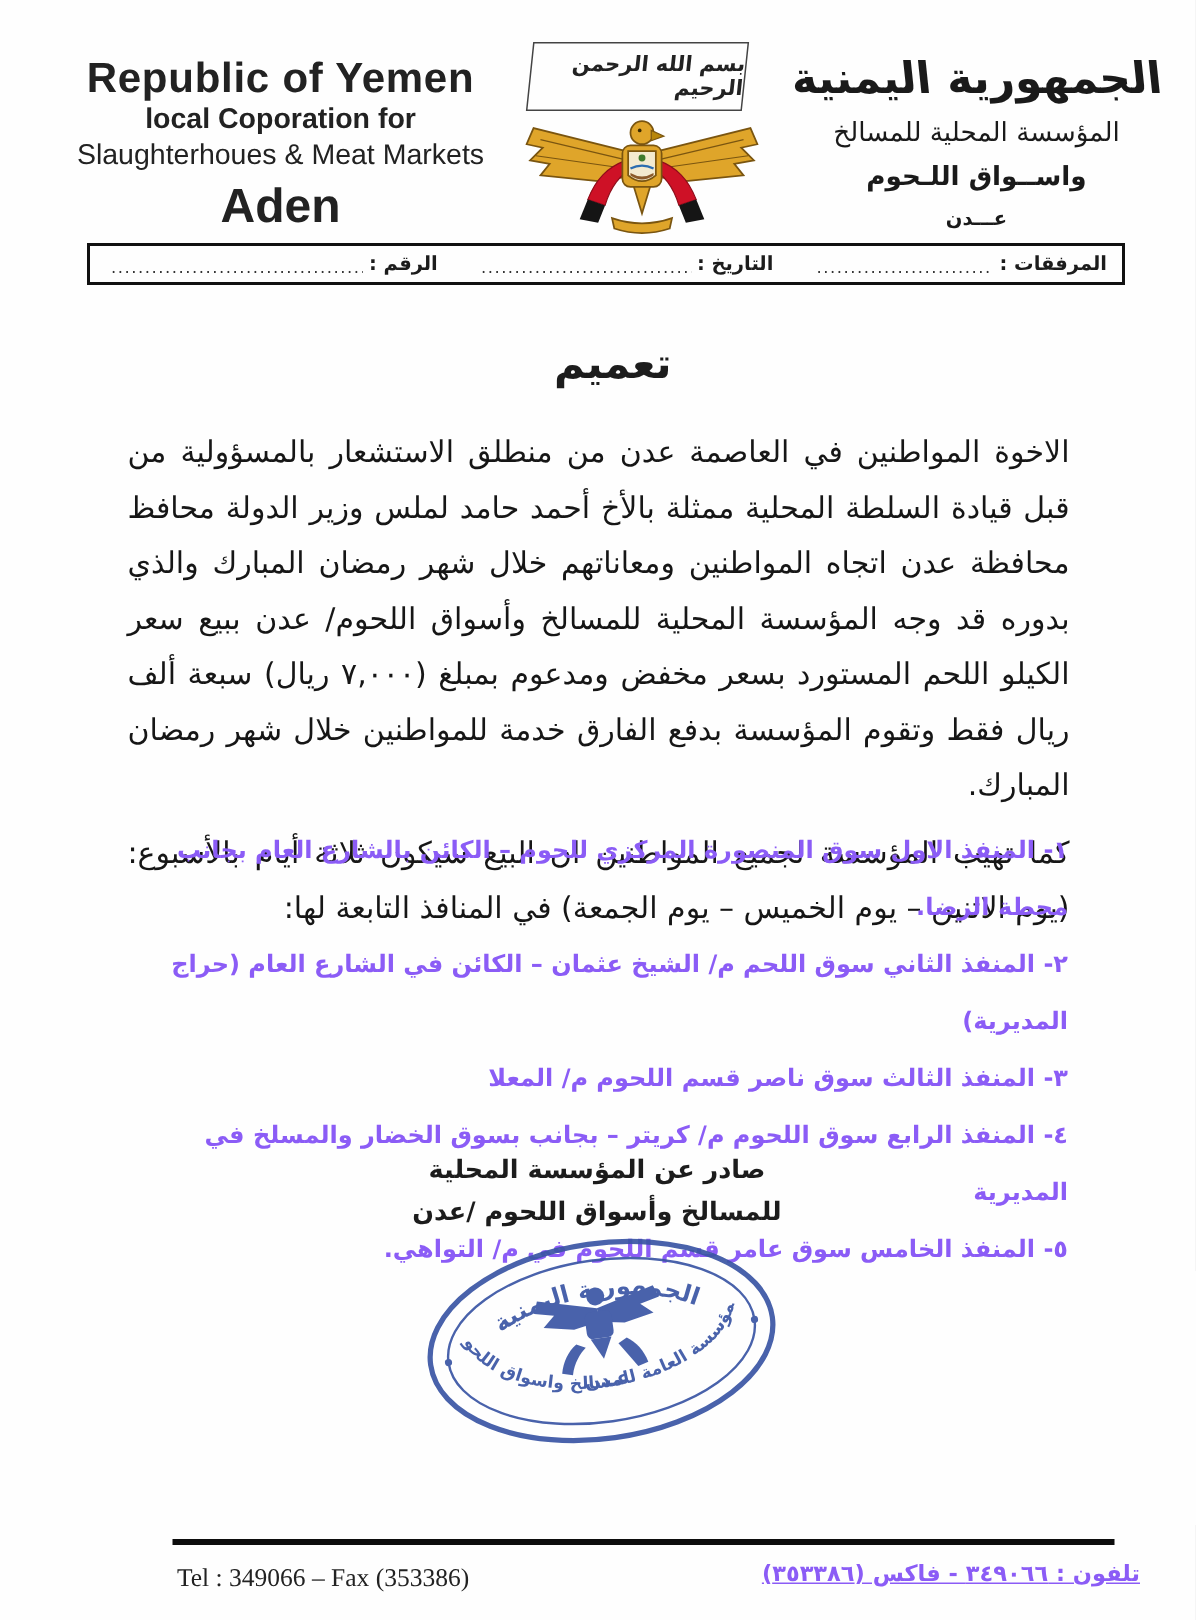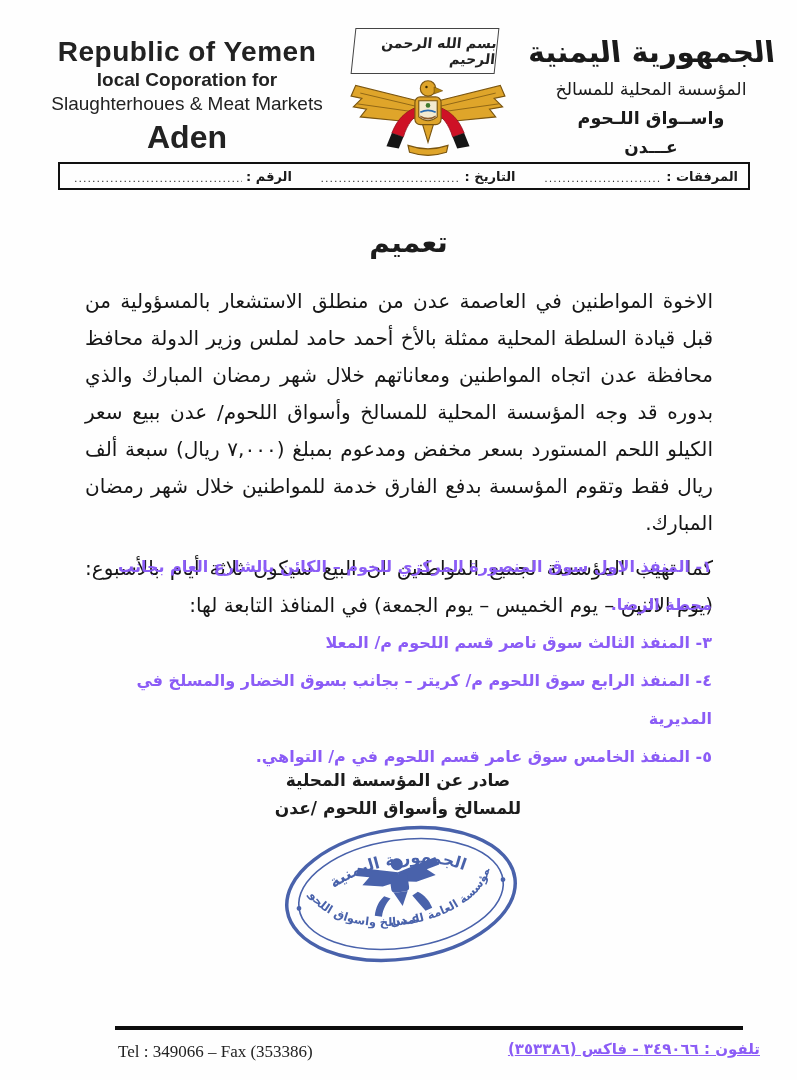--- a/index.html
+++ b/index.html
@@ -31,21 +31,21 @@
   }
   .emblem{position:absolute;left:338px;top:70px;width:180px;height:100px;}
 
   .header-ar{
     position:absolute;left:520px;top:30px;width:262px;
     direction:rtl;text-align:center;color:#1a1a1a;
   }
   .header-ar .country{font-size:29px;font-weight:700;transform:skewX(6deg);line-height:44px;}
   .header-ar .org1{font-size:17.5px;font-weight:400;line-height:30px;}
   .header-ar .org2{font-size:17.5px;font-weight:700;line-height:28px;}
-  .header-ar .city{font-size:17px;font-weight:700;line-height:30px;}
+  .header-ar .city{font-size:13px;font-weight:700;line-height:30px;}
 
   
   .ref-box{
     position:absolute;left:58px;top:162px;width:692px;height:28px;
     border:2px solid #111;
     display:flex;flex-direction:row-reverse;align-items:center;
     direction:rtl;padding:0 10px;box-sizing:border-box;gap:6px;
   }
   .ref-field{display:flex;flex-direction:row;align-items:center;direction:rtl;}
   .ref-label{font-size:13px;font-weight:700;white-space:nowrap;}
@@ -175,20 +175,21 @@
 
   <div class="doc-title">تعميم</div>
 
   <div class="body-text">
     <p>الاخوة المواطنين في العاصمة عدن من منطلق الاستشعار بالمسؤولية من قبل قيادة السلطة المحلية ممثلة بالأخ أحمد حامد لملس وزير الدولة محافظ محافظة عدن اتجاه المواطنين ومعاناتهم خلال شهر رمضان المبارك والذي بدوره قد وجه المؤسسة المحلية للمسالخ وأسواق اللحوم/ عدن ببيع سعر الكيلو اللحم المستورد بسعر مخفض ومدعوم بمبلغ (٧,٠٠٠ ريال) سبعة ألف ريال فقط وتقوم المؤسسة بدفع الفارق خدمة للمواطنين خلال شهر رمضان المبارك.</p>
     <p>كما تهيب المؤسسة لجميع المواطنين ان البيع سيكون ثلاثة أيام بالأسبوع: (يوم الاثنين – يوم الخميس – يوم الجمعة) في المنافذ التابعة لها:</p>
   </div>
 
   <div class="outlet-list">
     <div class="outlet-item">١- المنفذ الاول سوق المنصورة المركزي للحوم – الكائن بالشارع العام بجانب محطة الرضا.</div>
+    <div class="outlet-item">٢- المنفذ الثاني سوق اللحم م/ الشيخ عثمان – الكائن في الشارع العام (حراج المديرية)</div>
     <div class="outlet-item">٣- المنفذ الثالث سوق ناصر قسم اللحوم م/ المعلا</div>
     <div class="outlet-item">٤- المنفذ الرابع سوق اللحوم م/ كريتر – بجانب بسوق الخضار والمسلخ في المديرية</div>
     <div class="outlet-item">٥- المنفذ الخامس سوق عامر قسم اللحوم في م/ التواهي.</div>
   </div>
 
   <div class="signature">
     <div>صادر عن المؤسسة المحلية</div>
     <div>للمسالخ وأسواق اللحوم /عدن</div>
   </div>
 

